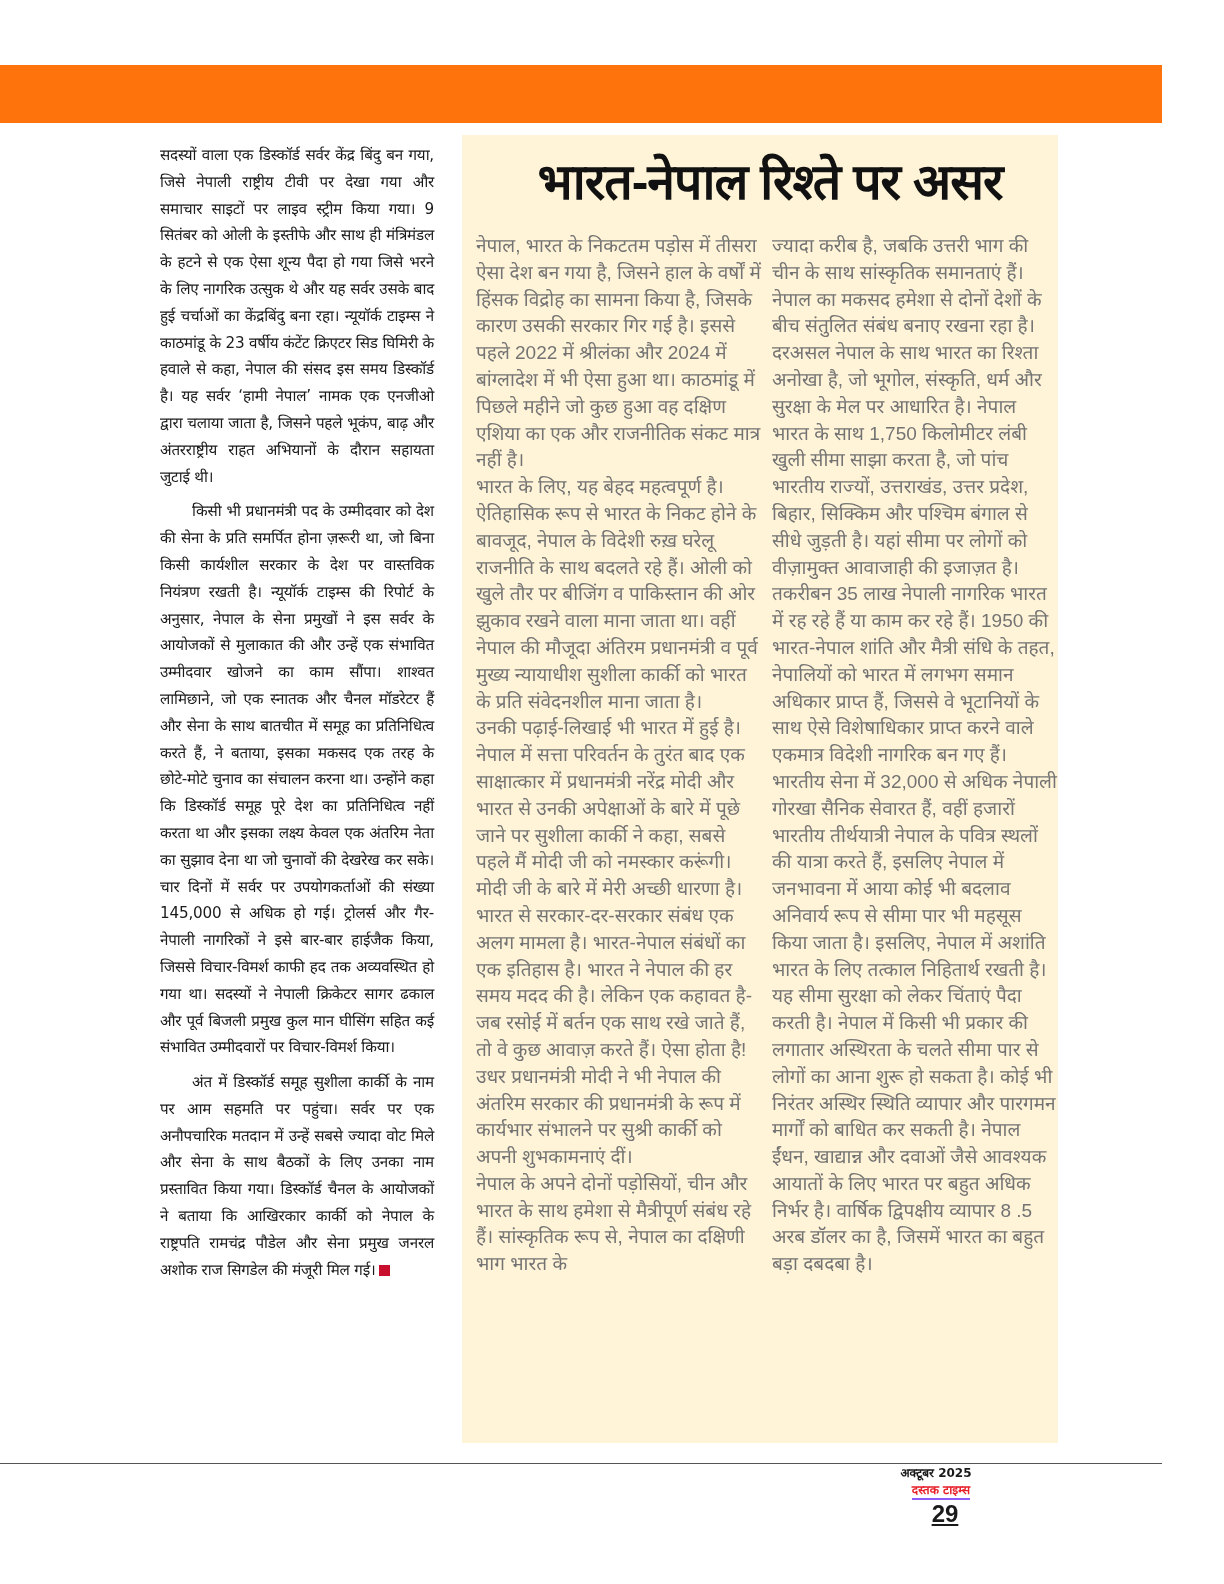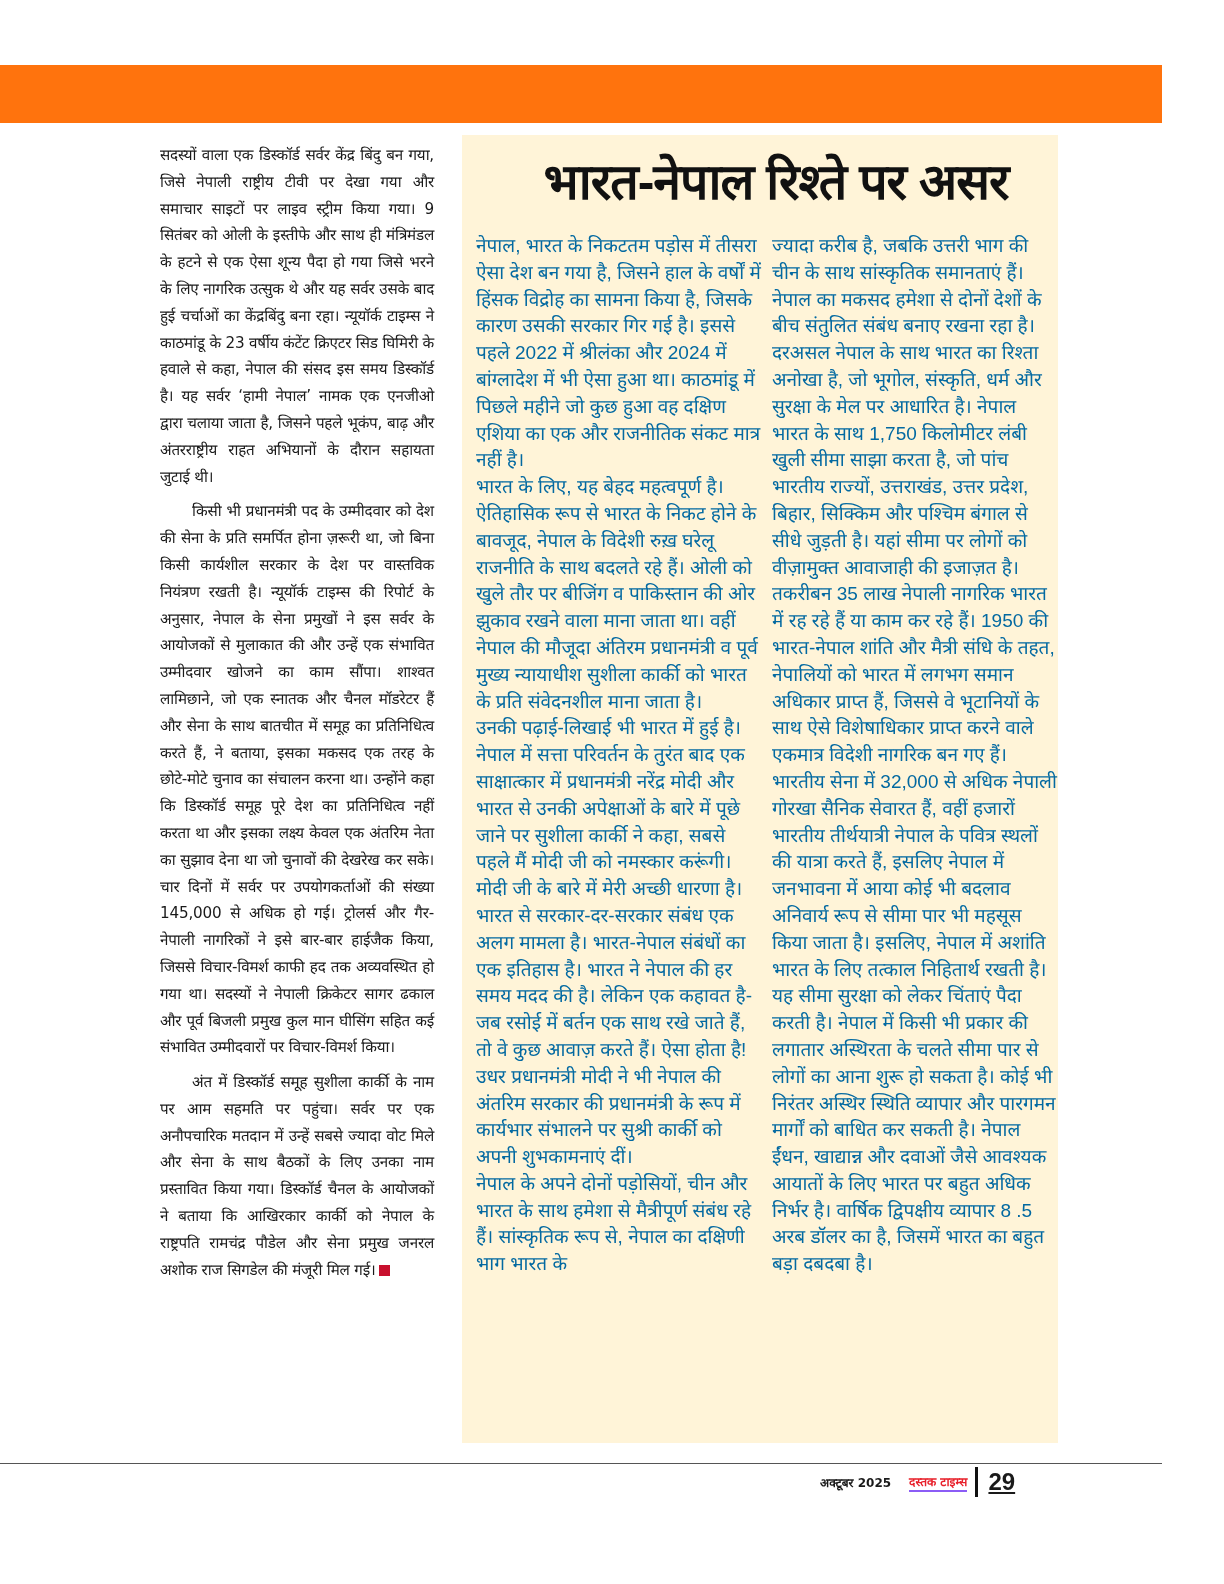--- a/index.html
+++ b/index.html
@@ -24,38 +24,38 @@
   }
   .end-mark {
     display: inline-block; width: 11px; height: 11px; background: #c8102e;
     vertical-align: middle; margin-left: 4px;
   }
   .box {
     position: absolute; left: 462px; top: 135px; width: 596px; height: 1308px;
     background: #fff4d8;
   }
   .headline {
-    position: absolute; left: 16px; top: 12px; width: 596px; text-align: center;
+    position: absolute; left: 10px; top: 12px; width: 596px; text-align: center;
     font-size: 50px; font-weight: bold; line-height: 70px; color: #111;
     font-family: "Liberation Sans", "DejaVu Sans", sans-serif; letter-spacing: -1px;
   }
   .col {
     position: absolute; top: 98px; width: 285px;
-    font-size: 19px; line-height: 26.8px; color: #0369a1;
+    font-size: 19px; line-height: 26.8px; color: #737373;
     font-family: "Liberation Sans", "DejaVu Sans", sans-serif;
   }
   .col p { margin: 0; }
   .col-mid { left: 14px; }
   .col-right { left: 310px; }
   .footer-rule {
     position: absolute; left: 0; top: 1463px; width: 1162px; height: 1px; background: #555;
   }
   .footer {
     position: absolute; top: 1464px; left: 820px; width: 250px; height: 36px;
-    display: flex; align-items: center; justify-content: flex-start;
+    display: flex; align-items: center; justify-content: flex-start; flex-direction: column;
   }
   .footer .date {
     font-size: 12px; font-weight: bold; margin-right: 18px;
     font-family: "DejaVu Sans", sans-serif;
   }
   .footer .brand {
     font-size: 12px; font-weight: bold; color: #e8202a; margin-right: 8px;
     font-family: "DejaVu Sans", sans-serif; border-bottom: 2px solid #8b5cf6;
   }
   .footer .sep { width: 3px; height: 30px; background: #111; margin-right: 10px; }

